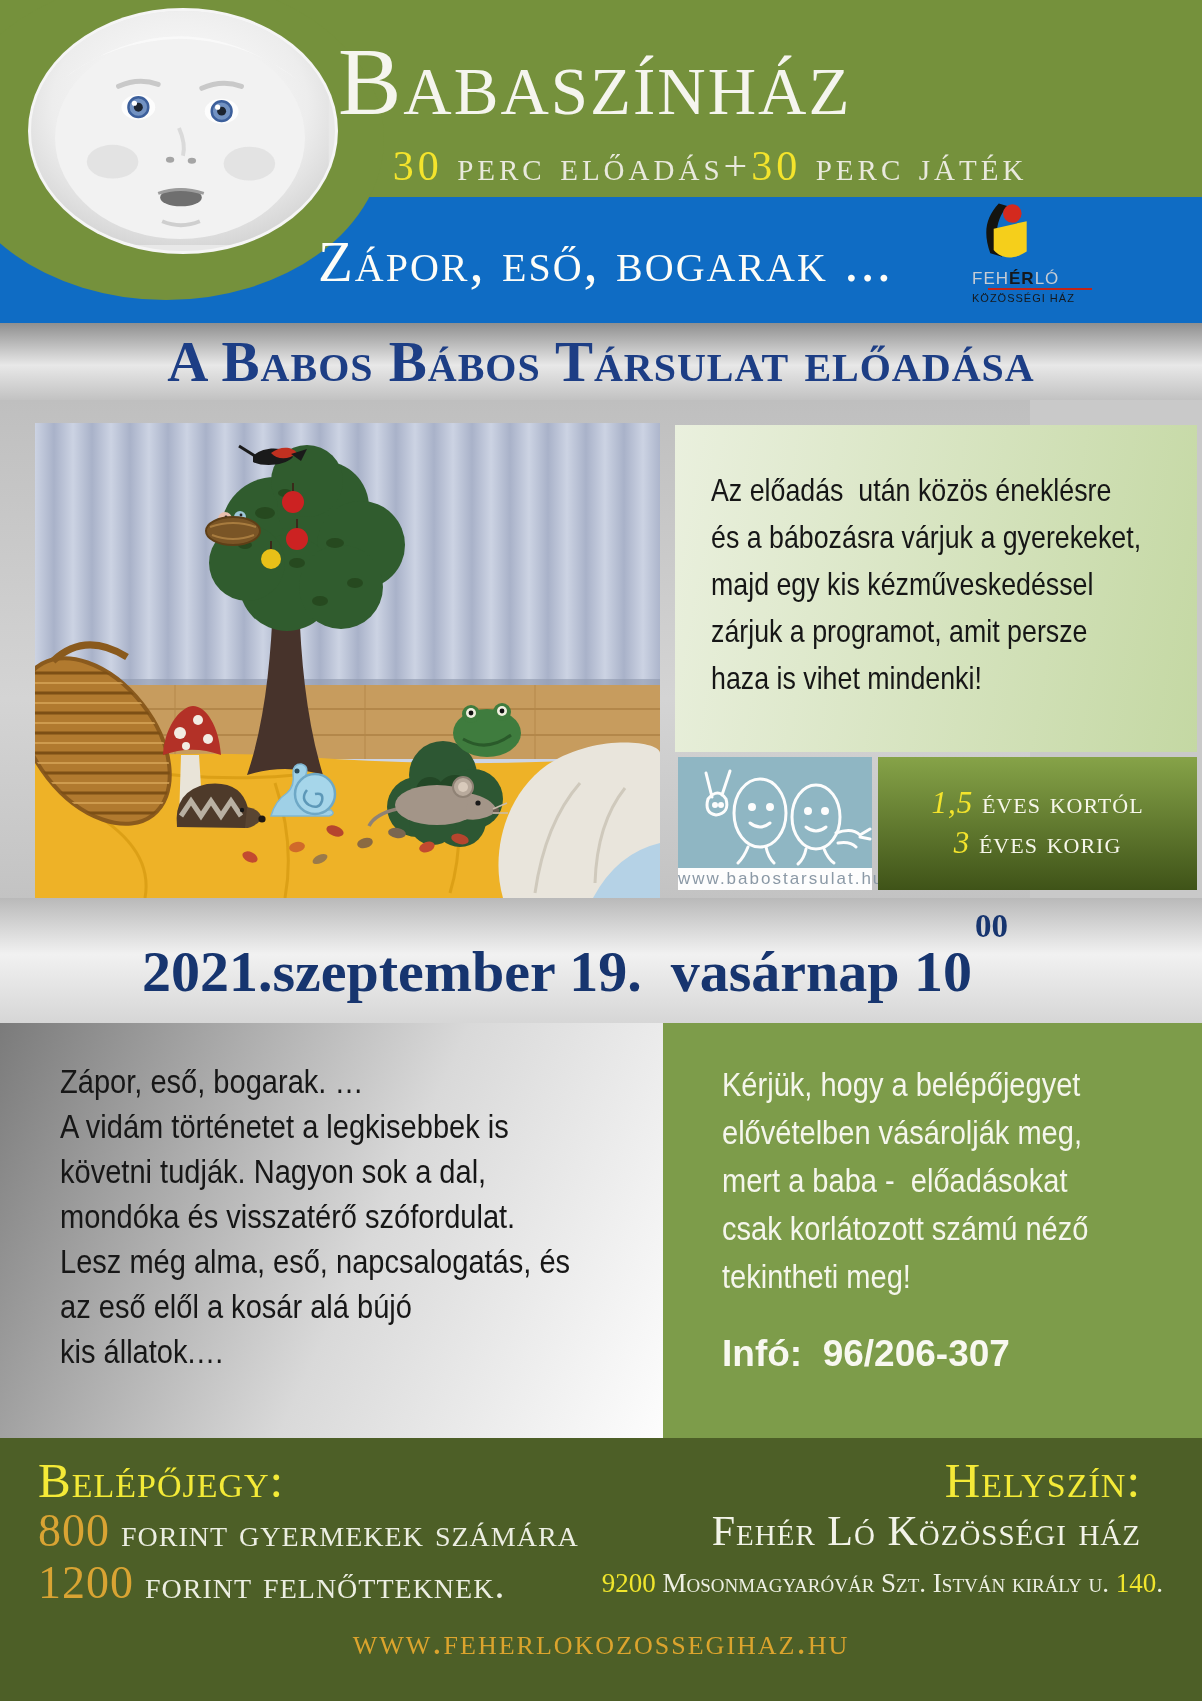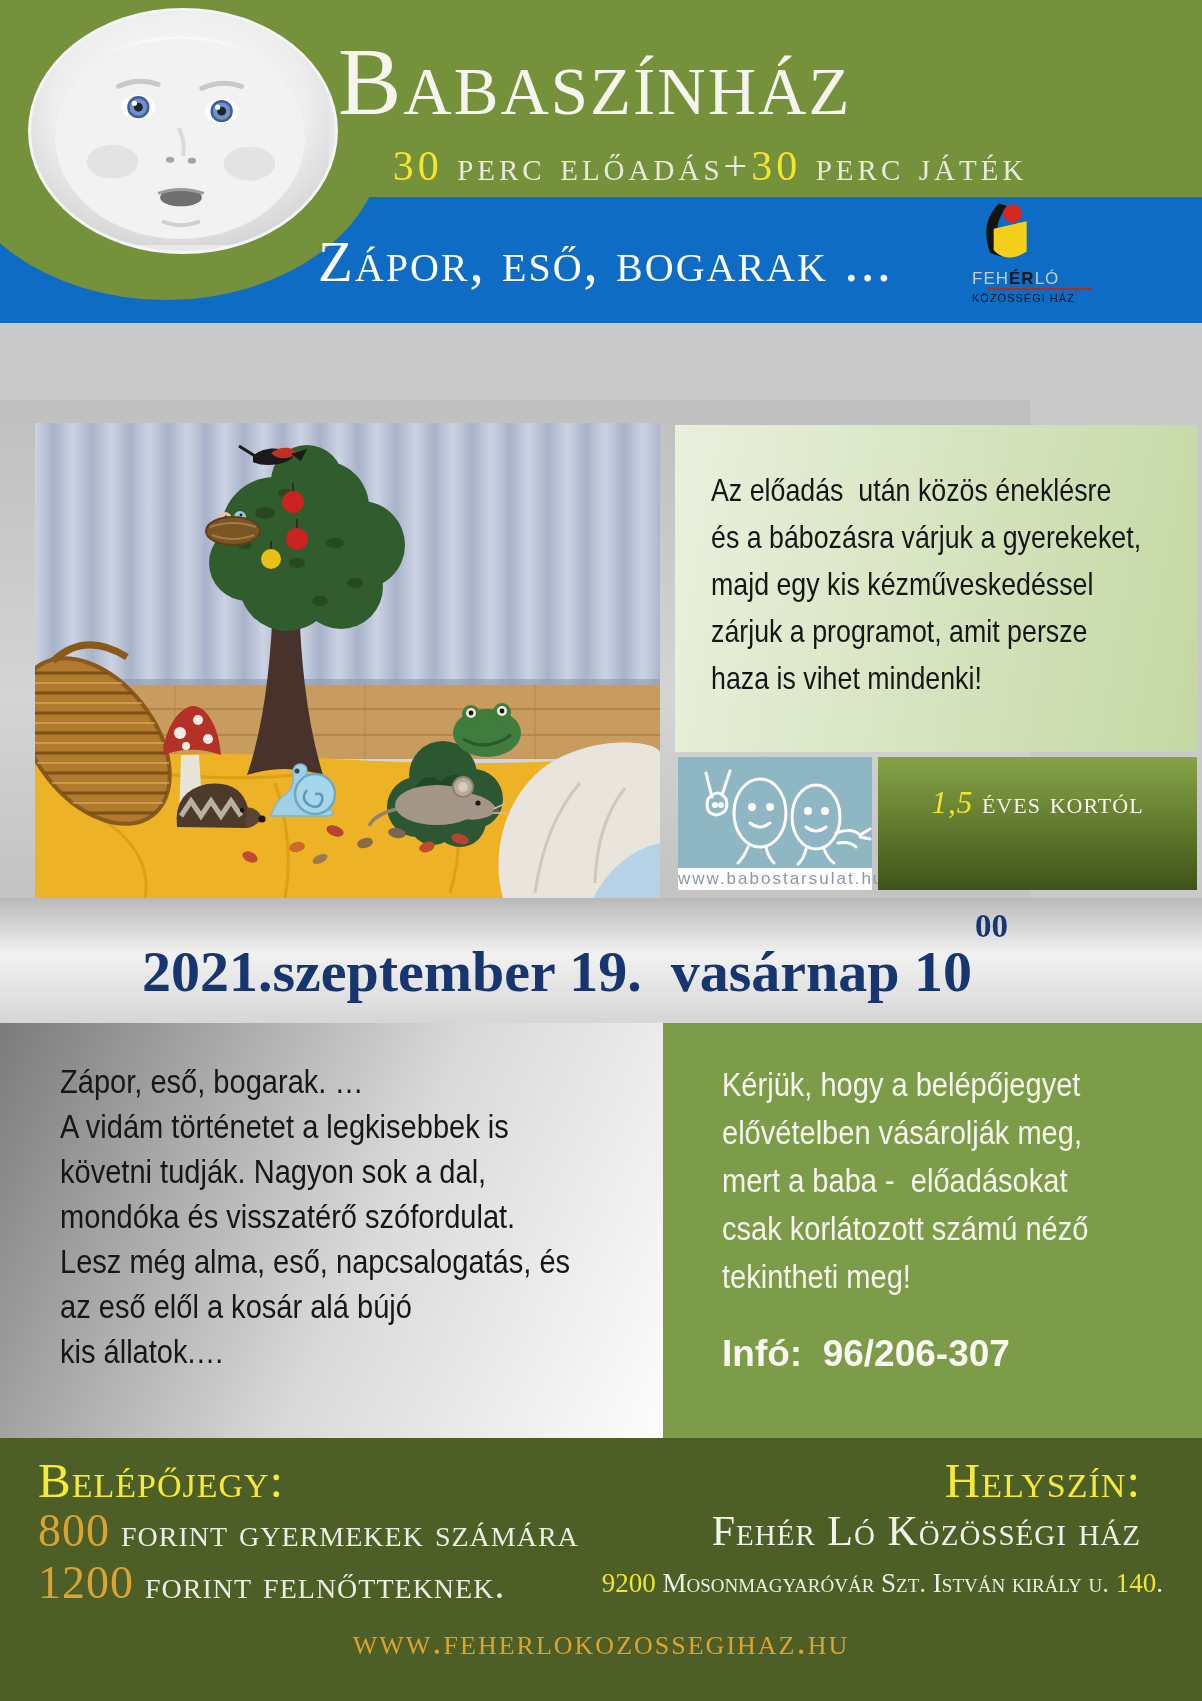--- a/index.html
+++ b/index.html
@@ -134,20 +134,23 @@
     <svg width="62" height="66" viewBox="0 0 70 78">
       <path d="M30,4 C15,20 11,38 20,63 L34,67 C24,44 26,24 40,7 Z" fill="#14140f"></path>
       <path d="M24,34 L63,25 L63,61 C48,71 33,70 24,59 Z" fill="#f5cf1b"></path>
       <circle cx="46" cy="16" r="11" fill="#d42a1e"></circle>
     </svg>
     <div class="org-name"><span class="g">FEH</span><span class="d">ÉR</span><span class="g">LÓ</span></div>
     <div class="org-rule"></div>
     <div class="org-tag">KÖZÖSSÉGI HÁZ</div>
   </div>
 
+  <div class="abs troupe-band">
+    <div class="troupe-title sc">A Babos Bábos Társulat előadása</div>
+  </div>
 
   <div class="abs main-sec">
 
     <div class="abs photo">
       <svg width="625" height="475" viewBox="0 0 625 475">
         <defs>
           <linearGradient id="cg" x1="0" y1="0" x2="38" y2="0" gradientUnits="userSpaceOnUse" spreadMethod="repeat">
             <stop offset="0" stop-color="#ccd3e3"></stop>
               <stop offset=".5" stop-color="#a9b2c9"></stop>
               <stop offset="1" stop-color="#ccd3e3"></stop>
@@ -329,20 +332,21 @@
           <path d="M128,70 Q138,78 148,70"></path>
           <path d="M158,76 Q174,70 182,78 M182,78 L192,72 M182,80 L192,82 M160,86 Q172,84 178,90"></path>
           <path d="M128,92 Q126,102 120,107 M146,92 Q150,102 156,106"></path>
         </g>
       </svg>
       <div class="abs logo-url">www.babostarsulat.hu</div>
     </div>
 
     <div class="abs age-box">
       <div class="age-line sc" style="margin-top:26px;"><span class="num">1,5</span><span> éves kortól</span></div>
+      <div class="age-line sc"><span class="num">3</span><span> éves korig</span></div>
     </div>
   </div>
 
   <div class="abs date-band">
     <div class="date-text"><span class="pre">2021.szeptember 19.  vasárnap 10</span><sup>00</sup></div>
   </div>
 
   <div class="abs col-left">
     <div class="abs desc-text cond">
       <div class="pre">Zápor, eső, bogarak. …</div>

